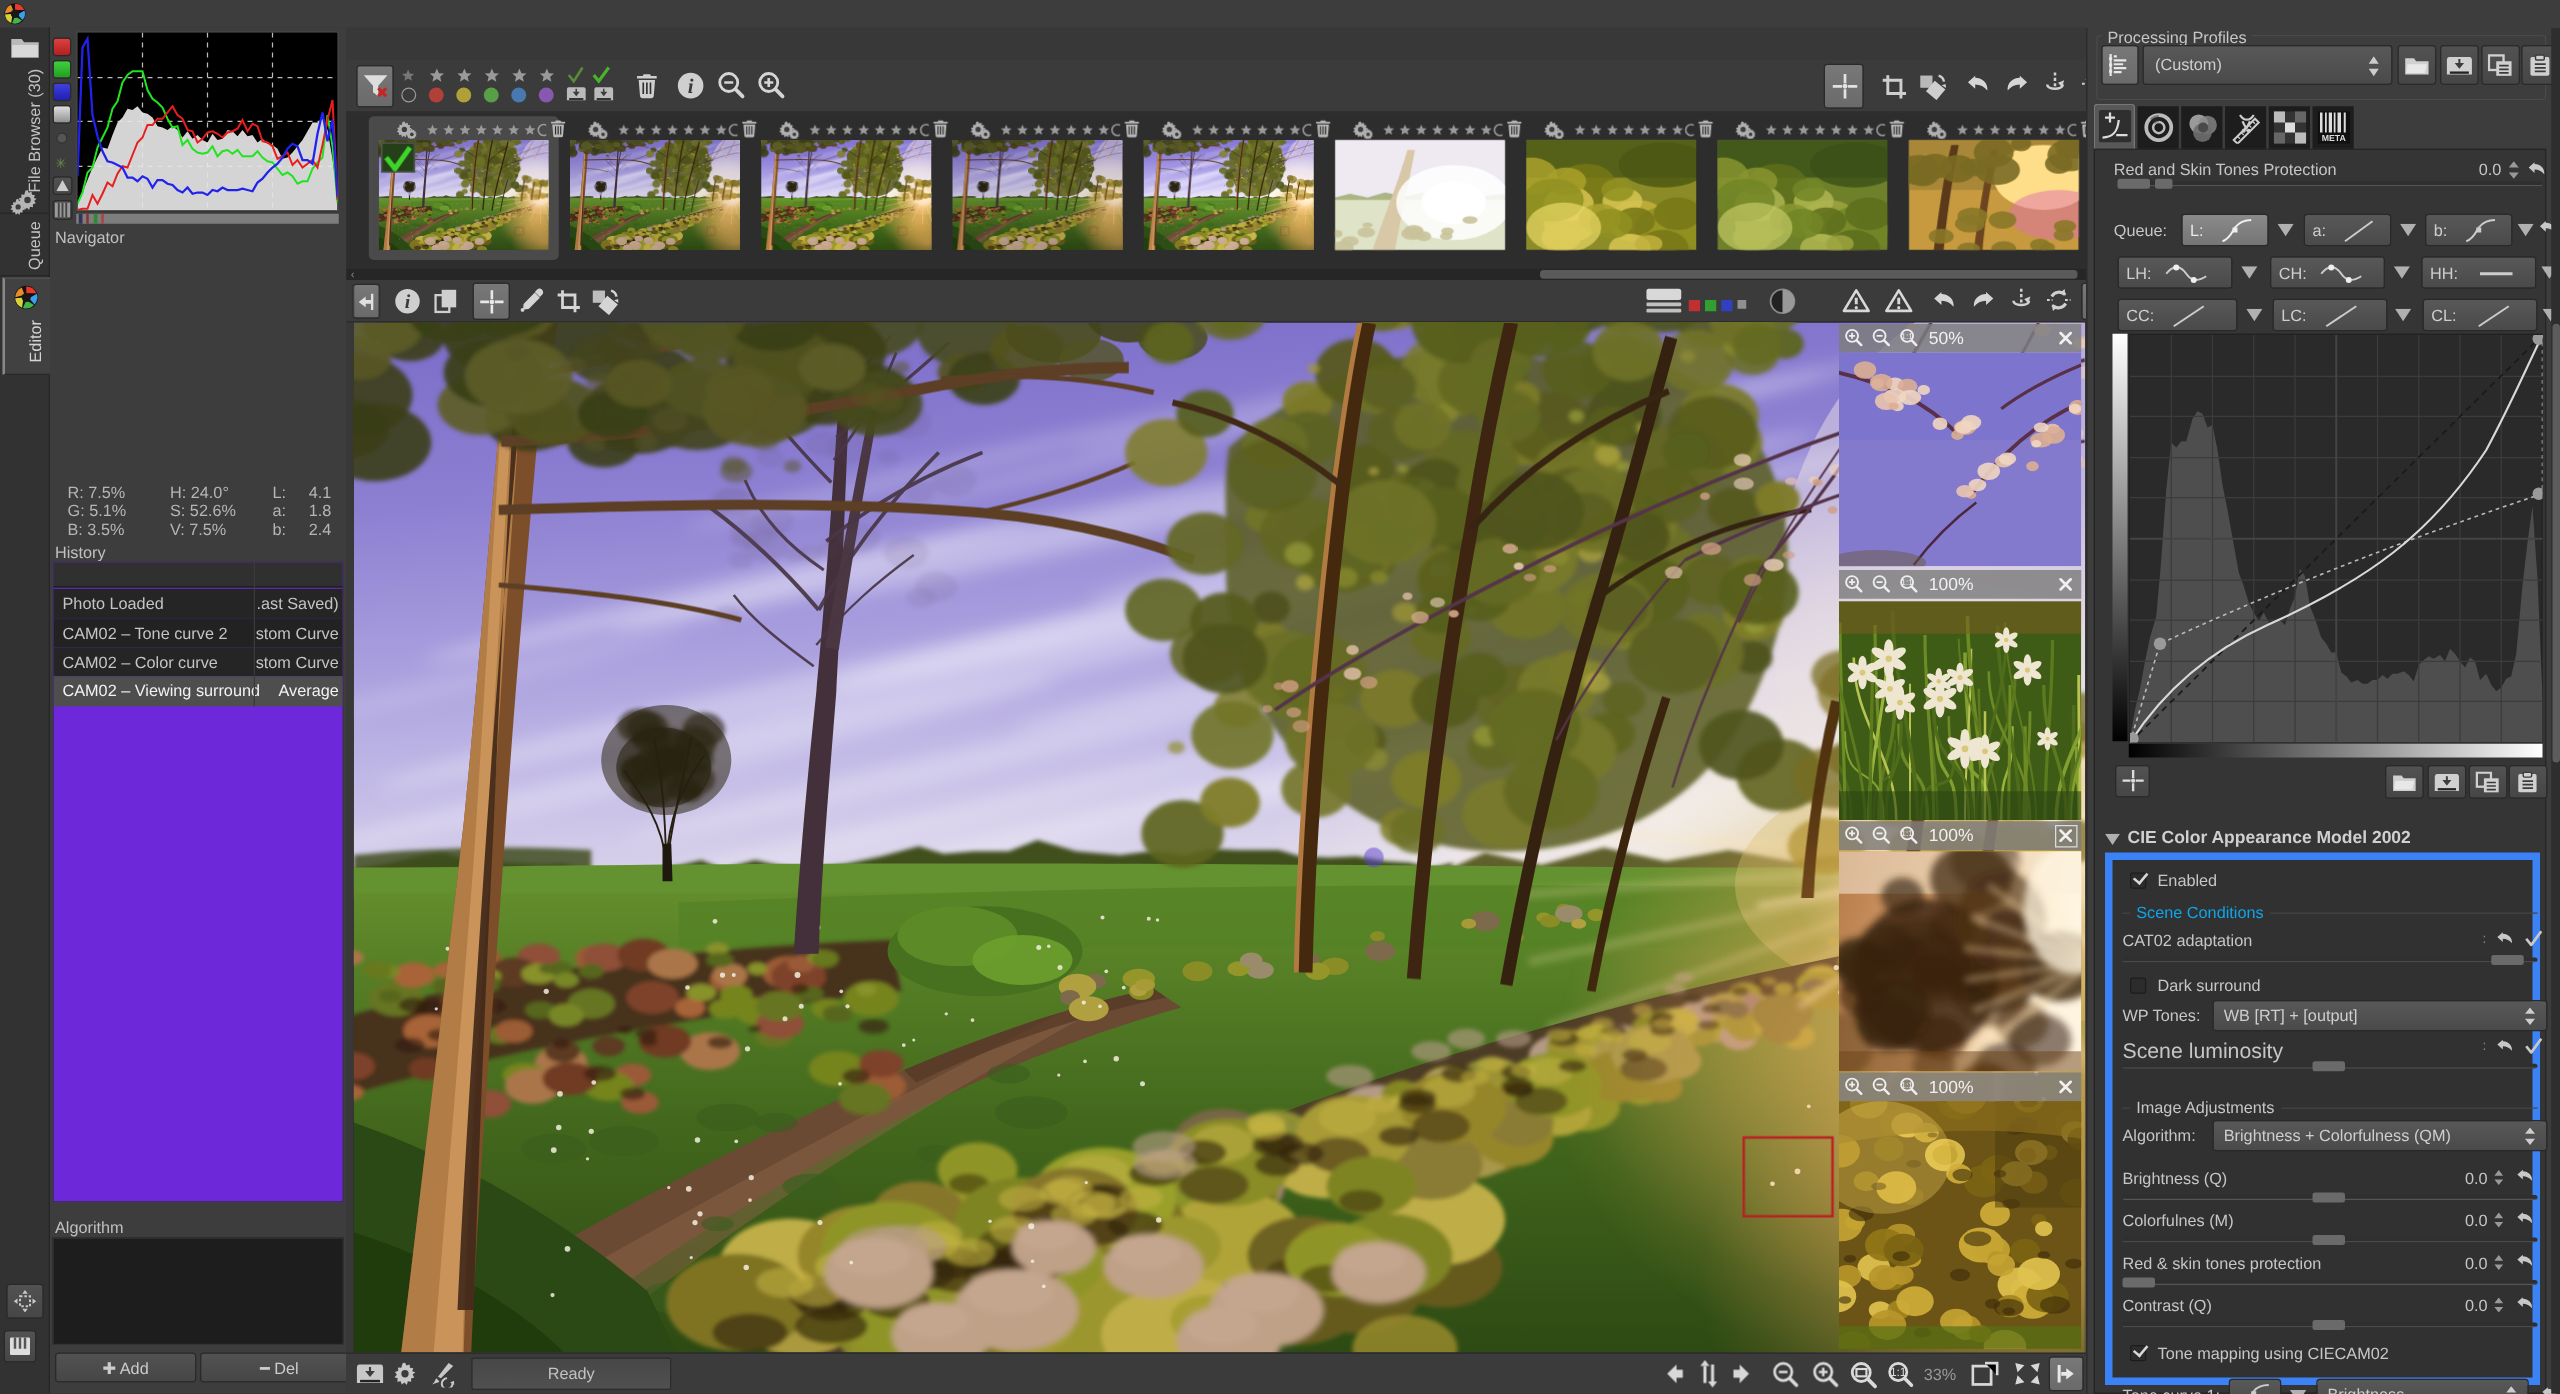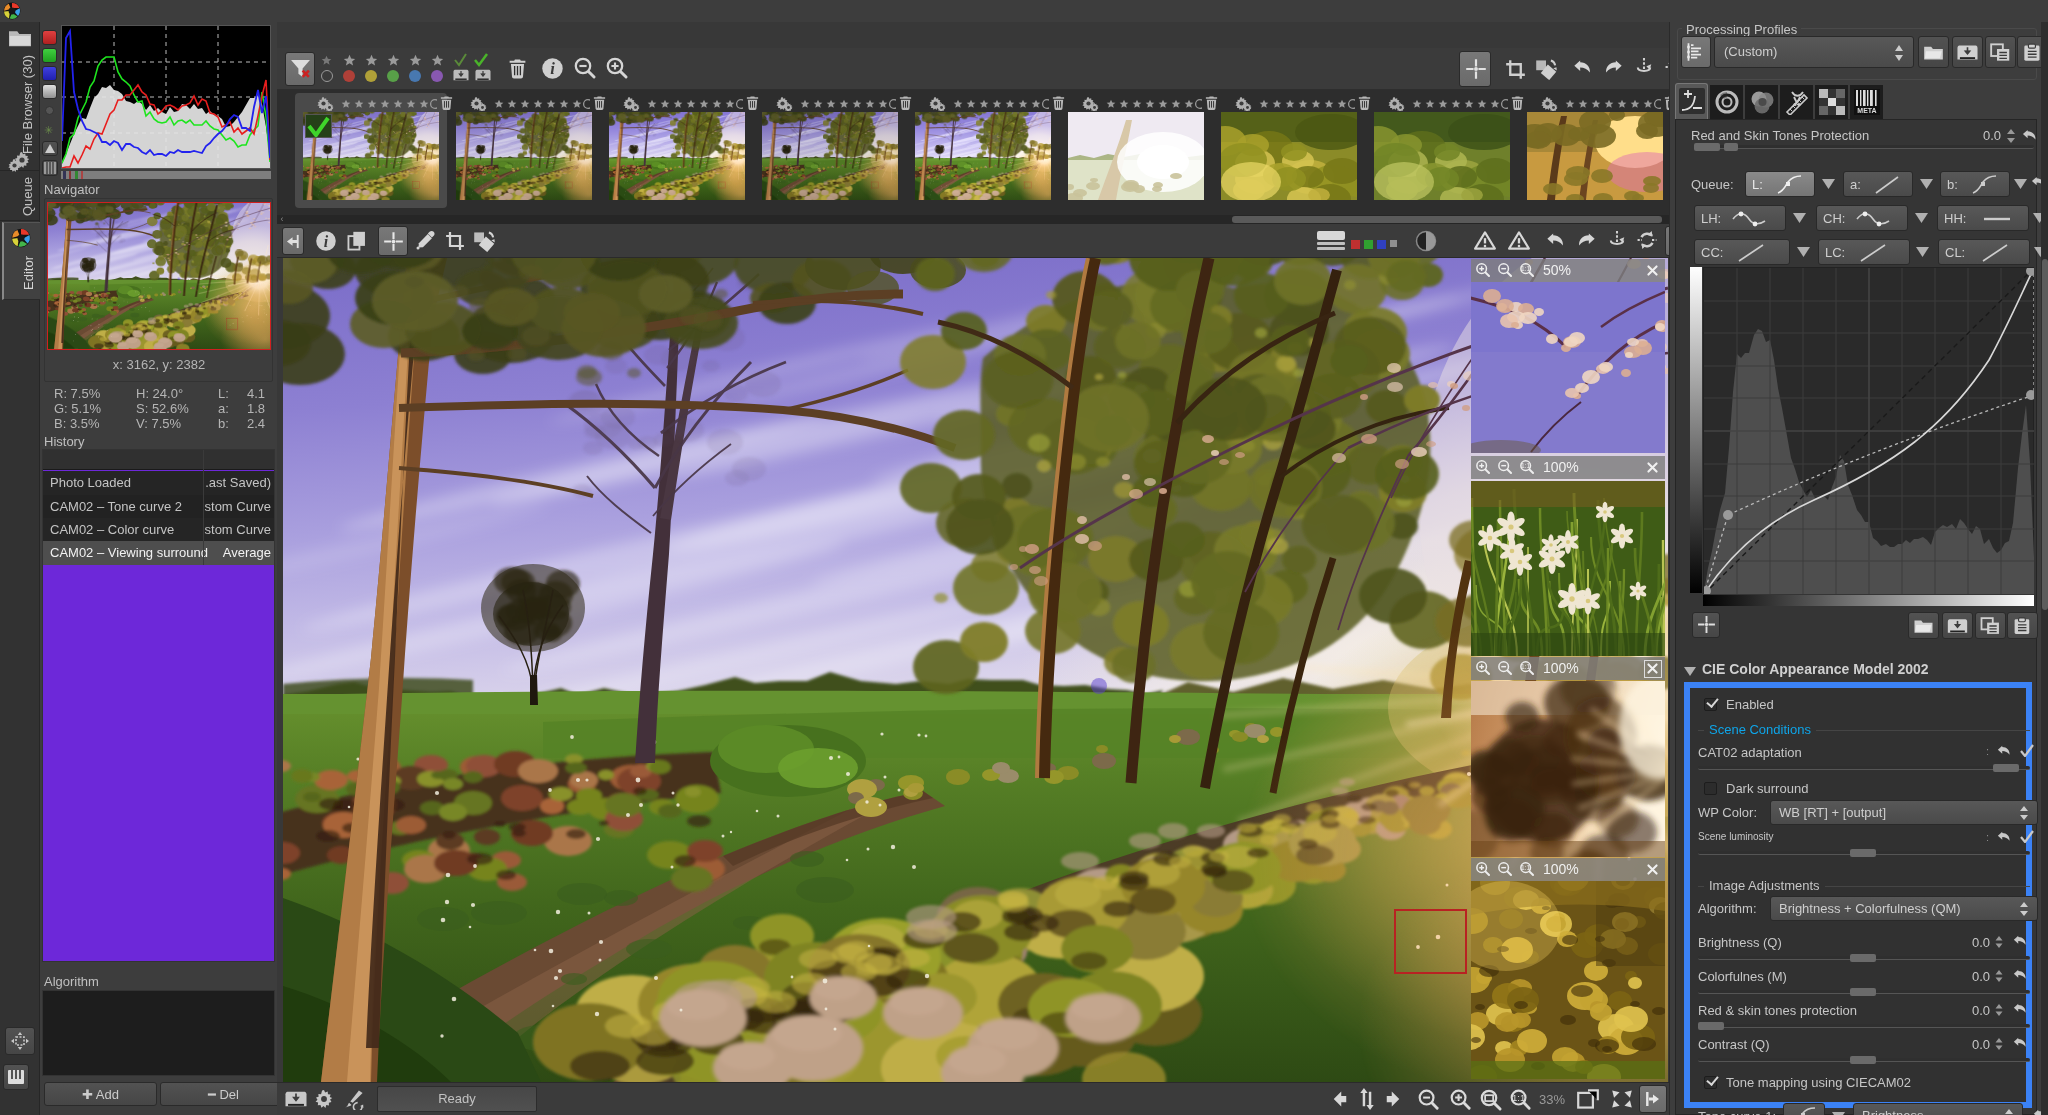--- a/index.html
+++ b/index.html
@@ -1573,29 +1573,20 @@
   </svg>
  </div>
 
  <div class="abs" style="left:21px;top:149px;width:210px;height:8px;background:#7e7e7e">
   <div class="abs" style="left:2px;top:0;width:3px;height:8px;background:#335"></div>
   <div class="abs" style="left:8px;top:0;width:2px;height:8px;background:#833"></div>
   <div class="abs" style="left:14px;top:0;width:3px;height:8px;background:#383"></div>
   <div class="abs" style="left:20px;top:0;width:2px;height:8px;background:#a44"></div>
  </div>
  <div class="lbl" style="position:absolute;left:4px;top:160px">Navigator</div>
- <div class="abs" style="left:4px;top:176px;width:229px;height:184px;border:1px solid #333;border-radius:2px">
-
-  <div class="abs" style="left:2px;top:3px;width:224px;height:148px;border:1px solid #d02020">
-   <svg width="222" height="146" viewBox="0 0 1385 824" preserveAspectRatio="none">
-            <use href="#scene"></use>
-          </svg>
-  </div>
-  <div class="abs" style="left:0;top:158px;width:228px;text-align:center;font-size:13px;color:#b5b5b5">x:  3162,  y:  2382</div>
- </div>
  <div class="abs" style="left:14px;top:364px;font-size:13px;color:#b5b5b5;line-height:15px">R:  7.5%<br>G:  5.1%<br>B:  3.5%</div>
  <div class="abs" style="left:96px;top:364px;font-size:13px;color:#b5b5b5;line-height:15px">H:  24.0°<br>S:  52.6%<br>V:  7.5%</div>
  <div class="abs" style="left:178px;top:364px;font-size:13px;color:#b5b5b5;line-height:15px">L:&nbsp;&nbsp;&nbsp;&nbsp;&nbsp;4.1<br>a:&nbsp;&nbsp;&nbsp;&nbsp;&nbsp;1.8<br>b:&nbsp;&nbsp;&nbsp;&nbsp;&nbsp;2.4</div>
  <div class="lbl" style="position:absolute;left:4px;top:412px">History</div>
 
  <div class="abs" style="left:2px;top:427px;width:233px;height:513px;background:#6d28d9;border:1px solid #333">
   <div class="abs" style="left:0;top:0;width:231px;height:20px;background:#303030;border-bottom:1px solid #1a1a1a"></div>
   <div class="abs" style="left:0;top:21px;width:231px;height:24px;background:#252525;color:#c4c4c4;font-size:13px">
           <span style="position:absolute;left:7px;top:4px">Photo Loaded</span>
           <span style="position:absolute;right:3px;top:4px">.ast Saved)</span>
@@ -2638,28 +2629,28 @@
             <use href="#i-undo" width="16" height="14"></use>
           </svg>
    <svg class="abs" style="left:330px;top:56px" width="14" height="13">
             <path stroke="#c8c8c8" stroke-width="2.2" fill="none" d="M1 7l4 5 8-11"></path>
           </svg>
    <div class="slider" style="left:8px;top:78px;width:332px">
             <div class="shandle" style="left:295px"></div>
           </div>
    <div class="chk" style="left:14px;top:94px"></div>
    <div class="abs" style="left:36px;top:93px;font-size:13px;color:#c6c6c6">Dark surround</div>
-   <div class="abs" style="left:8px;top:117px;font-size:13px;color:#c6c6c6">WP Color:</div>
+   <div class="abs" style="left:8px;top:117px;font-size:13px;color:#c6c6c6">WP Tones:</div>
    <div class="ddn" style="left:80px;top:112px;width:268px;height:25px">
             <span style="position:absolute;left:8px;top:4px">WB [RT] + [output]</span>
             <svg class="abs" style="left:248px;top:5px" width="10" height="14">
               <path fill="#ccc" d="M5 0l4 5H1zM5 14l4-5H1z"></path>
             </svg>
           </div>
-   <div class="abs" style="left:8px;top:143px;font-size:10px;color:#c6c6c6">Scene luminosity</div>
+   <div class="abs" style="left:8px;top:143px;font-size:17px;color:#c6c6c6">Scene luminosity</div>
    <div class="abs" style="left:296px;top:143px;font-size:11px;color:#888">:</div>
    <svg class="abs" style="left:306px;top:142px;color:#c8c8c8" width="16" height="14">
             <use href="#i-undo" width="16" height="14"></use>
           </svg>
    <svg class="abs" style="left:330px;top:142px" width="14" height="13">
             <path stroke="#c8c8c8" stroke-width="2.2" fill="none" d="M1 7l4 5 8-11"></path>
           </svg>
    <div class="slider" style="left:8px;top:163px;width:332px">
             <div class="shandle" style="left:152px"></div>
           </div>

